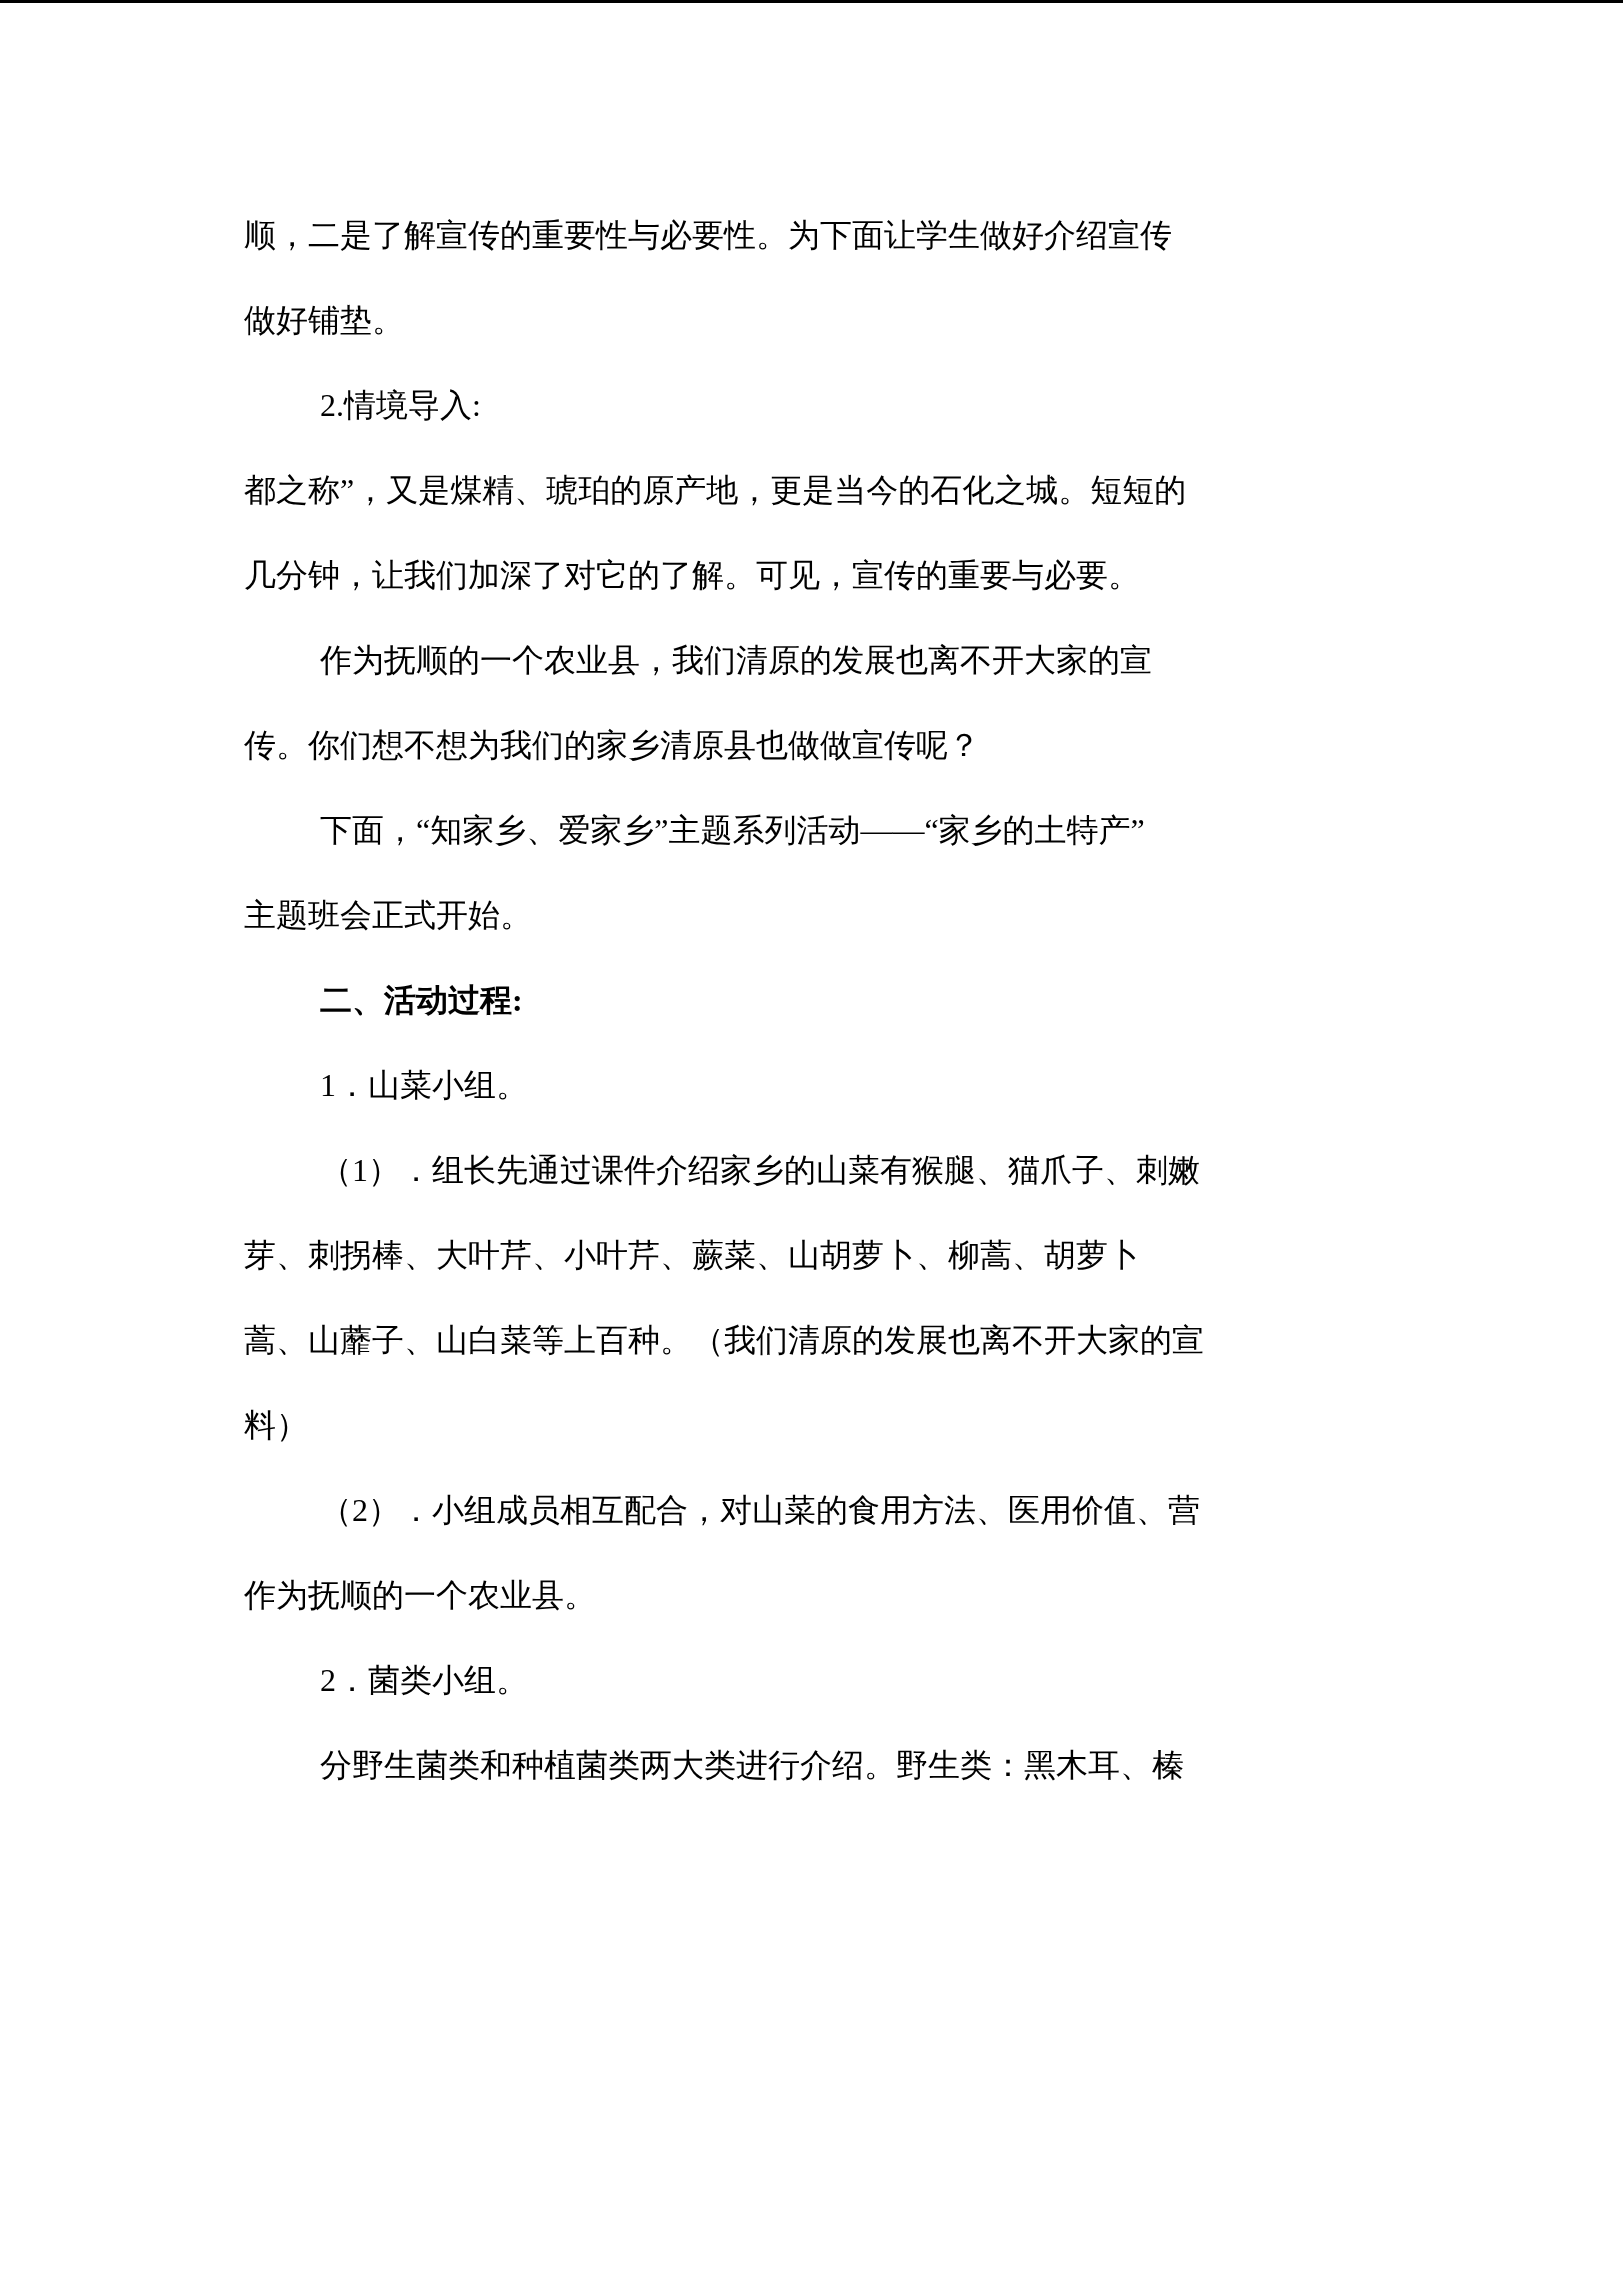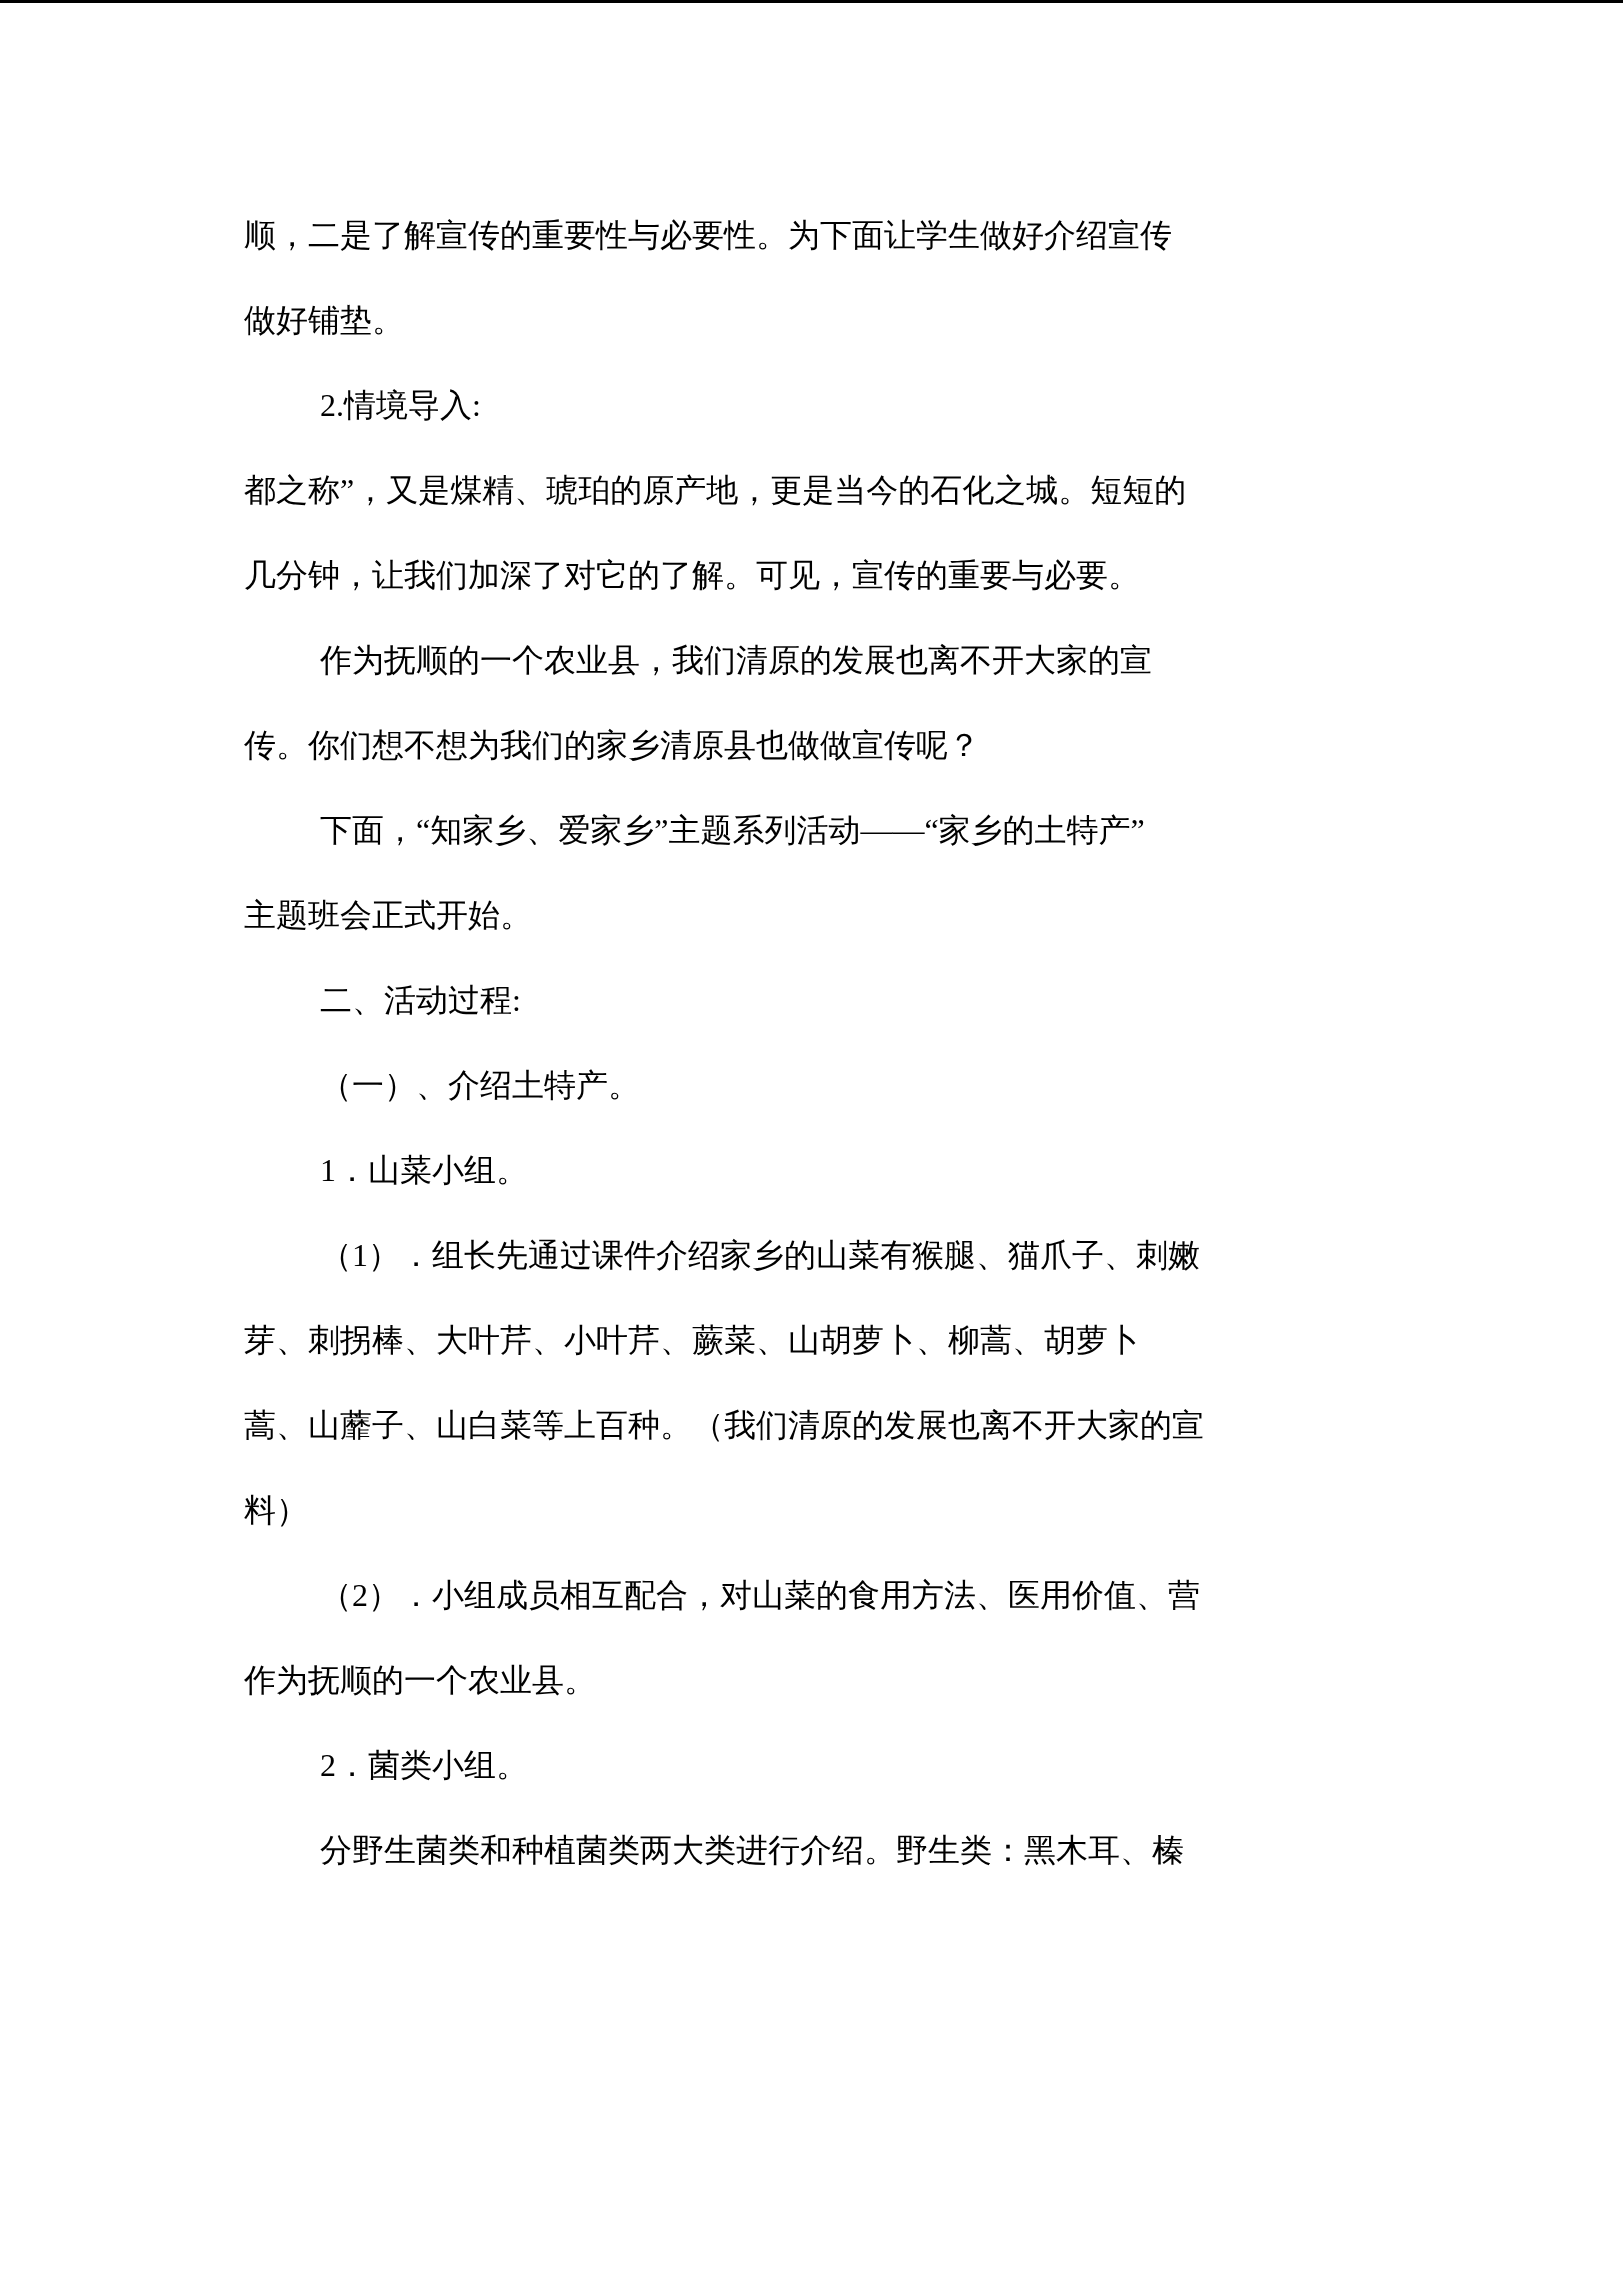--- a/index.html
+++ b/index.html
@@ -34,40 +34,39 @@
     height: 85px;
     line-height: 85px;
     font-size: 32px;
     white-space: pre;
     color: #000000;
   }
   .line.indent {
     padding-left: 76px;
   }
   .line.bold {
-    font-weight: normal;
+    font-weight: bold;
   }
 </style>
 </head>
 <body>
 
 <div class="page">
   <div class="top-border"></div>
   <div class="content">
       <div class="line">顺，二是了解宣传的重要性与必要性。为下面让学生做好介绍宣传</div>
       <div class="line">做好铺垫。</div>
       <div class="line indent">2.情境导入:</div>
       <div class="line">都之称”，又是煤精、琥珀的原产地，更是当今的石化之城。短短的</div>
       <div class="line">几分钟，让我们加深了对它的了解。可见，宣传的重要与必要。</div>
       <div class="line indent">作为抚顺的一个农业县，我们清原的发展也离不开大家的宣</div>
       <div class="line">传。你们想不想为我们的家乡清原县也做做宣传呢？</div>
       <div class="line indent">下面，“知家乡、爱家乡”主题系列活动——“家乡的土特产”</div>
       <div class="line">主题班会正式开始。</div>
       <div class="line indent bold">二、活动过程:</div>
-      <div class="line indent bold">（一）、介绍土特产。</div>
       <div class="line indent">1．山菜小组。</div>
       <div class="line indent">（1）．组长先通过课件介绍家乡的山菜有猴腿、猫爪子、刺嫩</div>
       <div class="line">芽、刺拐棒、大叶芹、小叶芹、蕨菜、山胡萝卜、柳蒿、胡萝卜</div>
       <div class="line">蒿、山蘼子、山白菜等上百种。（我们清原的发展也离不开大家的宣</div>
       <div class="line">料）</div>
       <div class="line indent">（2）．小组成员相互配合，对山菜的食用方法、医用价值、营</div>
       <div class="line">作为抚顺的一个农业县。</div>
       <div class="line indent">2．菌类小组。</div>
       <div class="line indent">分野生菌类和种植菌类两大类进行介绍。野生类：黑木耳、榛</div>
     </div>

